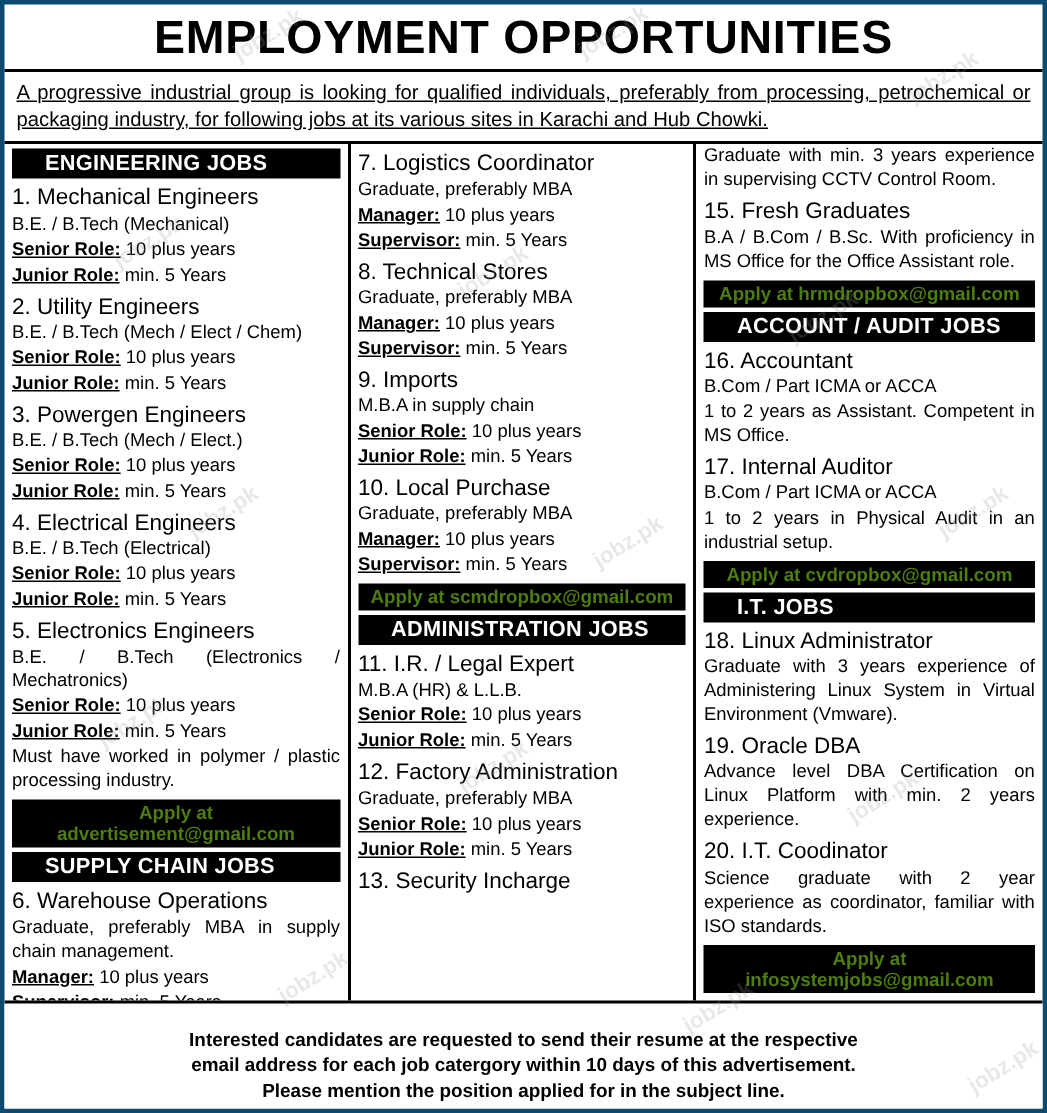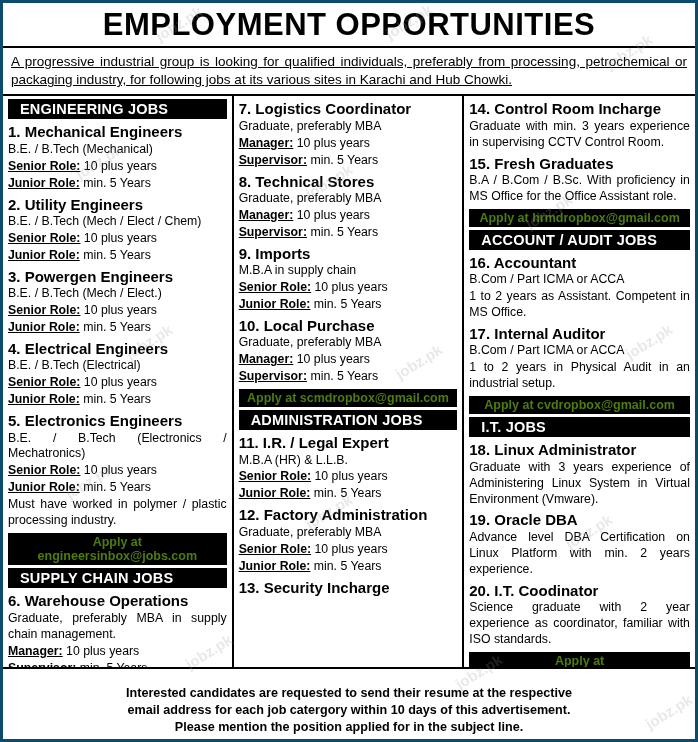--- a/index.html
+++ b/index.html
@@ -44,26 +44,26 @@
     padding:0 5px;
     border-right:2px solid #000;
   }
   .col:last-child { border-right:none; }
 
   .section-head {
     background:#000;
     color:#fff;
     font-weight:bold;
     font-size:14.5px;
-    padding:2px 12px;
+    padding:2px 22px;
     margin:3px 0 3px 0;
     letter-spacing:0.2px;
   }
   .job-title {
-    font-weight:bold;
+    font-weight:normal;
     font-size:15px;
     margin:4px 0 1px 0;
     line-height:1.15;
   }
   .line {
     font-size:12.3px;
     line-height:1.3;
     margin:0 0 1px 0;
     text-align:justify;
   }
@@ -136,21 +136,21 @@
             <div class="line"><b>Senior Role:</b><span> 10 plus years</span></div>
             <div class="line"><b>Junior Role:</b><span> min. 5 Years</span></div>
           </div>
           <div>
             <div class="job-title">5. Electronics Engineers</div>
             <div class="line">B.E. / B.Tech (Electronics / Mechatronics)</div>
             <div class="line"><b>Senior Role:</b><span> 10 plus years</span></div>
             <div class="line"><b>Junior Role:</b><span> min. 5 Years</span></div>
             <div class="line">Must have worked in polymer / plastic processing industry.</div>
           </div>
-          <div class="apply">Apply at engineersinbox@jobs.com</div>
+          <div class="apply">Apply at advertisement@gmail.com</div>
           <div class="section-head">SUPPLY CHAIN JOBS</div>
           <div>
             <div class="job-title">6. Warehouse Operations</div>
             <div class="line">Graduate, preferably MBA in supply chain management.</div>
             <div class="line"><b>Manager:</b><span> 10 plus years</span></div>
             <div class="line"><b>Supervisor:</b><span> min. 5 Years</span></div>
           </div>
         </div>
       </div>
     <div class="col">
@@ -194,21 +194,20 @@
             <div class="line"><b>Junior Role:</b><span> min. 5 Years</span></div>
           </div>
           <div>
             <div class="job-title">13. Security Incharge</div>
           </div>
         </div>
       </div>
     <div class="col">
         <div class="col-inner" id="col-2">
           <div>
-            <div class="job-title">14. Control Room Incharge</div>
             <div class="line">Graduate with min. 3 years experience in supervising CCTV Control Room.</div>
           </div>
           <div>
             <div class="job-title">15. Fresh Graduates</div>
             <div class="line">B.A / B.Com / B.Sc. With proficiency in MS Office for the Office Assistant role.</div>
           </div>
           <div class="apply">Apply at hrmdropbox@gmail.com</div>
           <div class="section-head">ACCOUNT / AUDIT JOBS</div>
           <div>
             <div class="job-title">16. Accountant</div>

